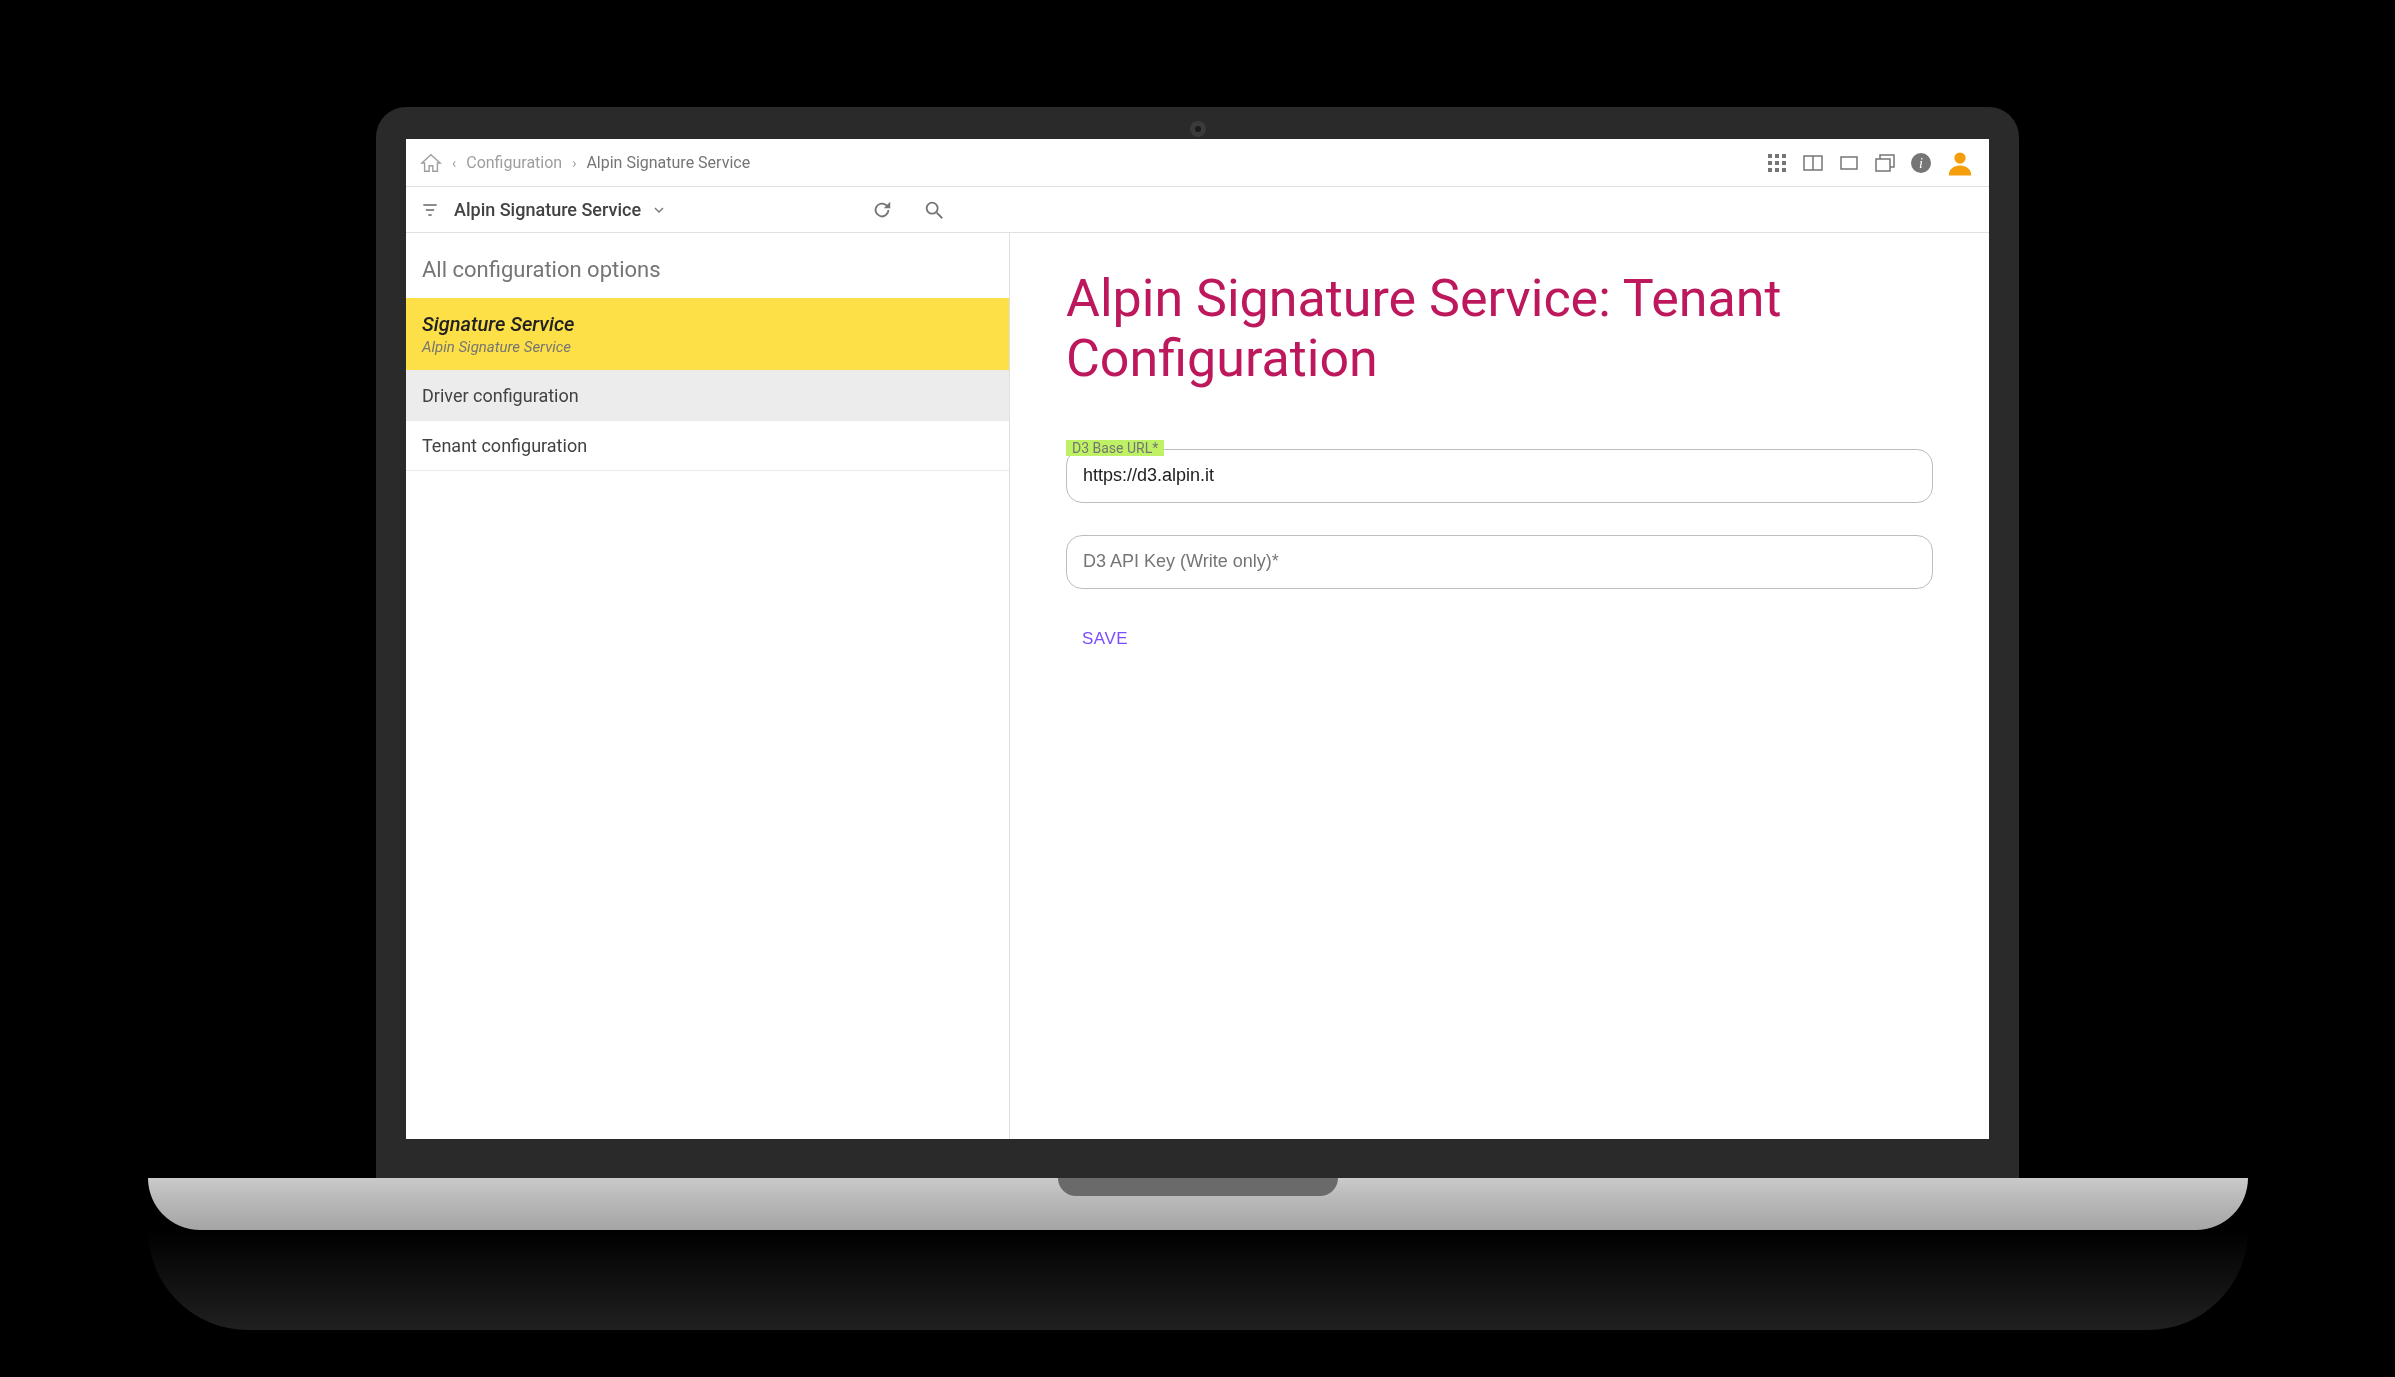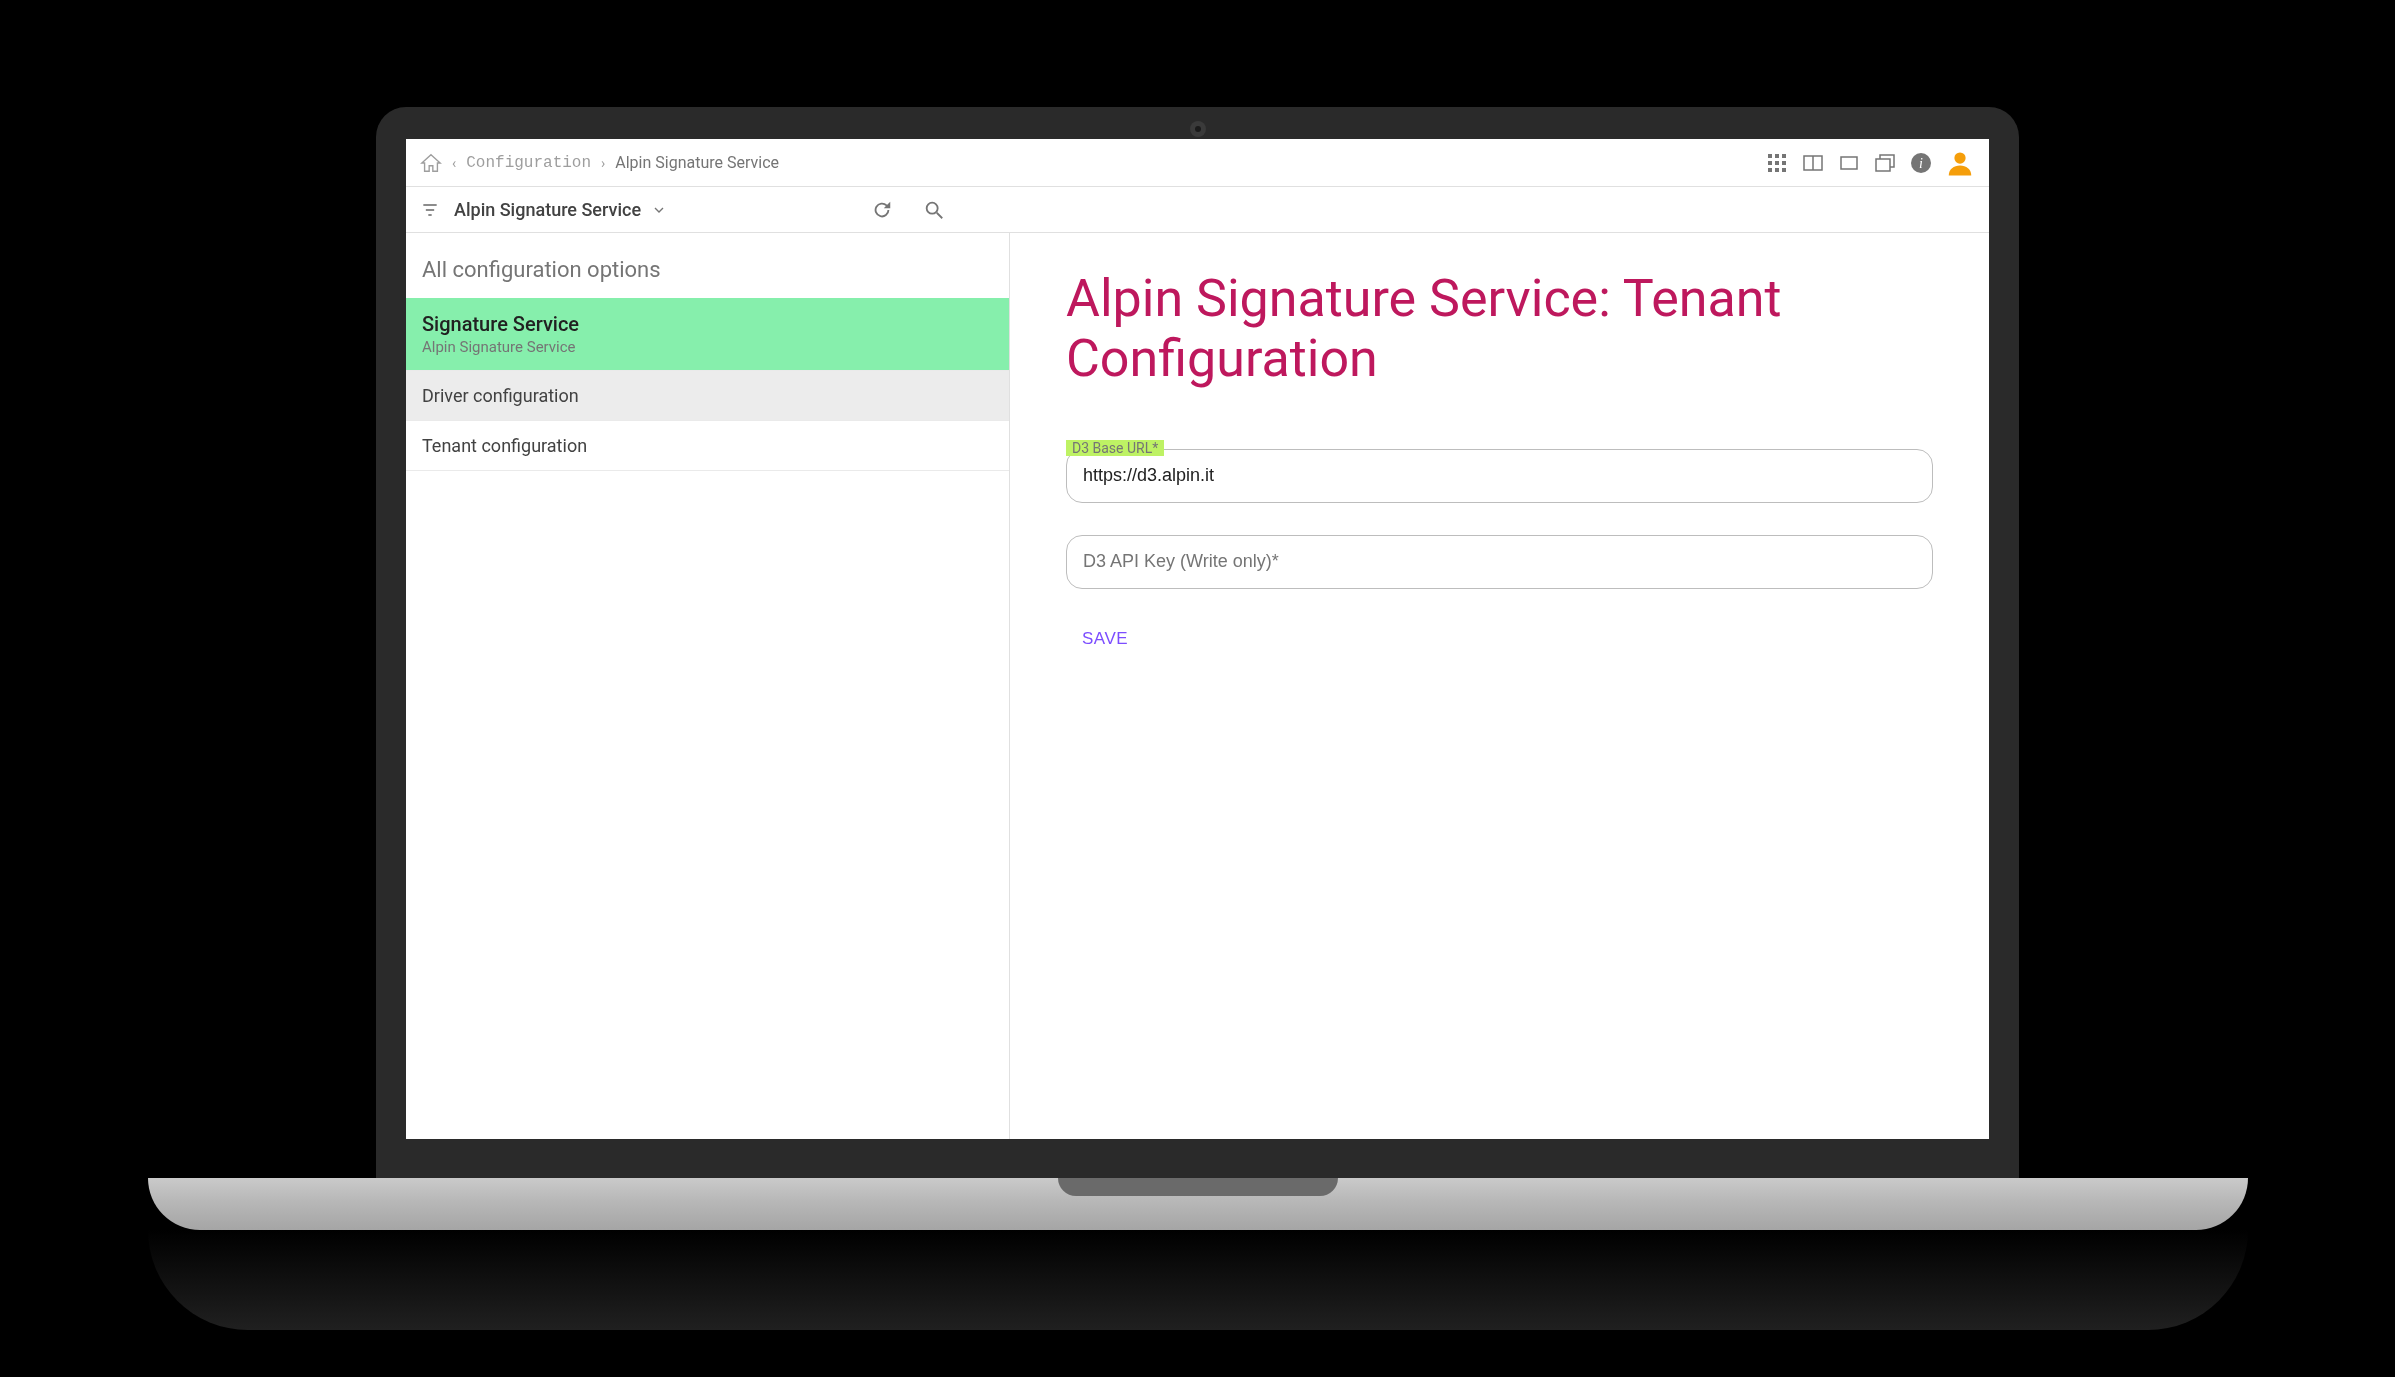--- a/index.html
+++ b/index.html
@@ -123,21 +123,20 @@
     }
     
     .chevron {
       font-size: 14px;
       color: #9e9e9e;
     }
     
     .breadcrumb-link {
       color: #9e9e9e;
       cursor: pointer;
-      font-family: Liberation Mono, monospace;
     }
     
     .breadcrumb-current {
       color: #757575;
     }
     
     .topbar-right {
       display: flex;
       align-items: center;
       gap: 12px;
@@ -224,21 +223,22 @@
       font-weight: 400;
     }
     
     .sidebar-item {
       padding: 14px 16px;
       cursor: pointer;
       border-bottom: 1px solid #eaeaea;
     }
     
     .sidebar-item.group {
-      background: #86efac;
+      background: #fde047;
+      font-style: italic;
     }
     
     .sidebar-item.selected {
       background: #ececec;
     }
     
     .sidebar-item-title {
       font-size: 20px;
       color: #212121;
       font-weight: 500;

